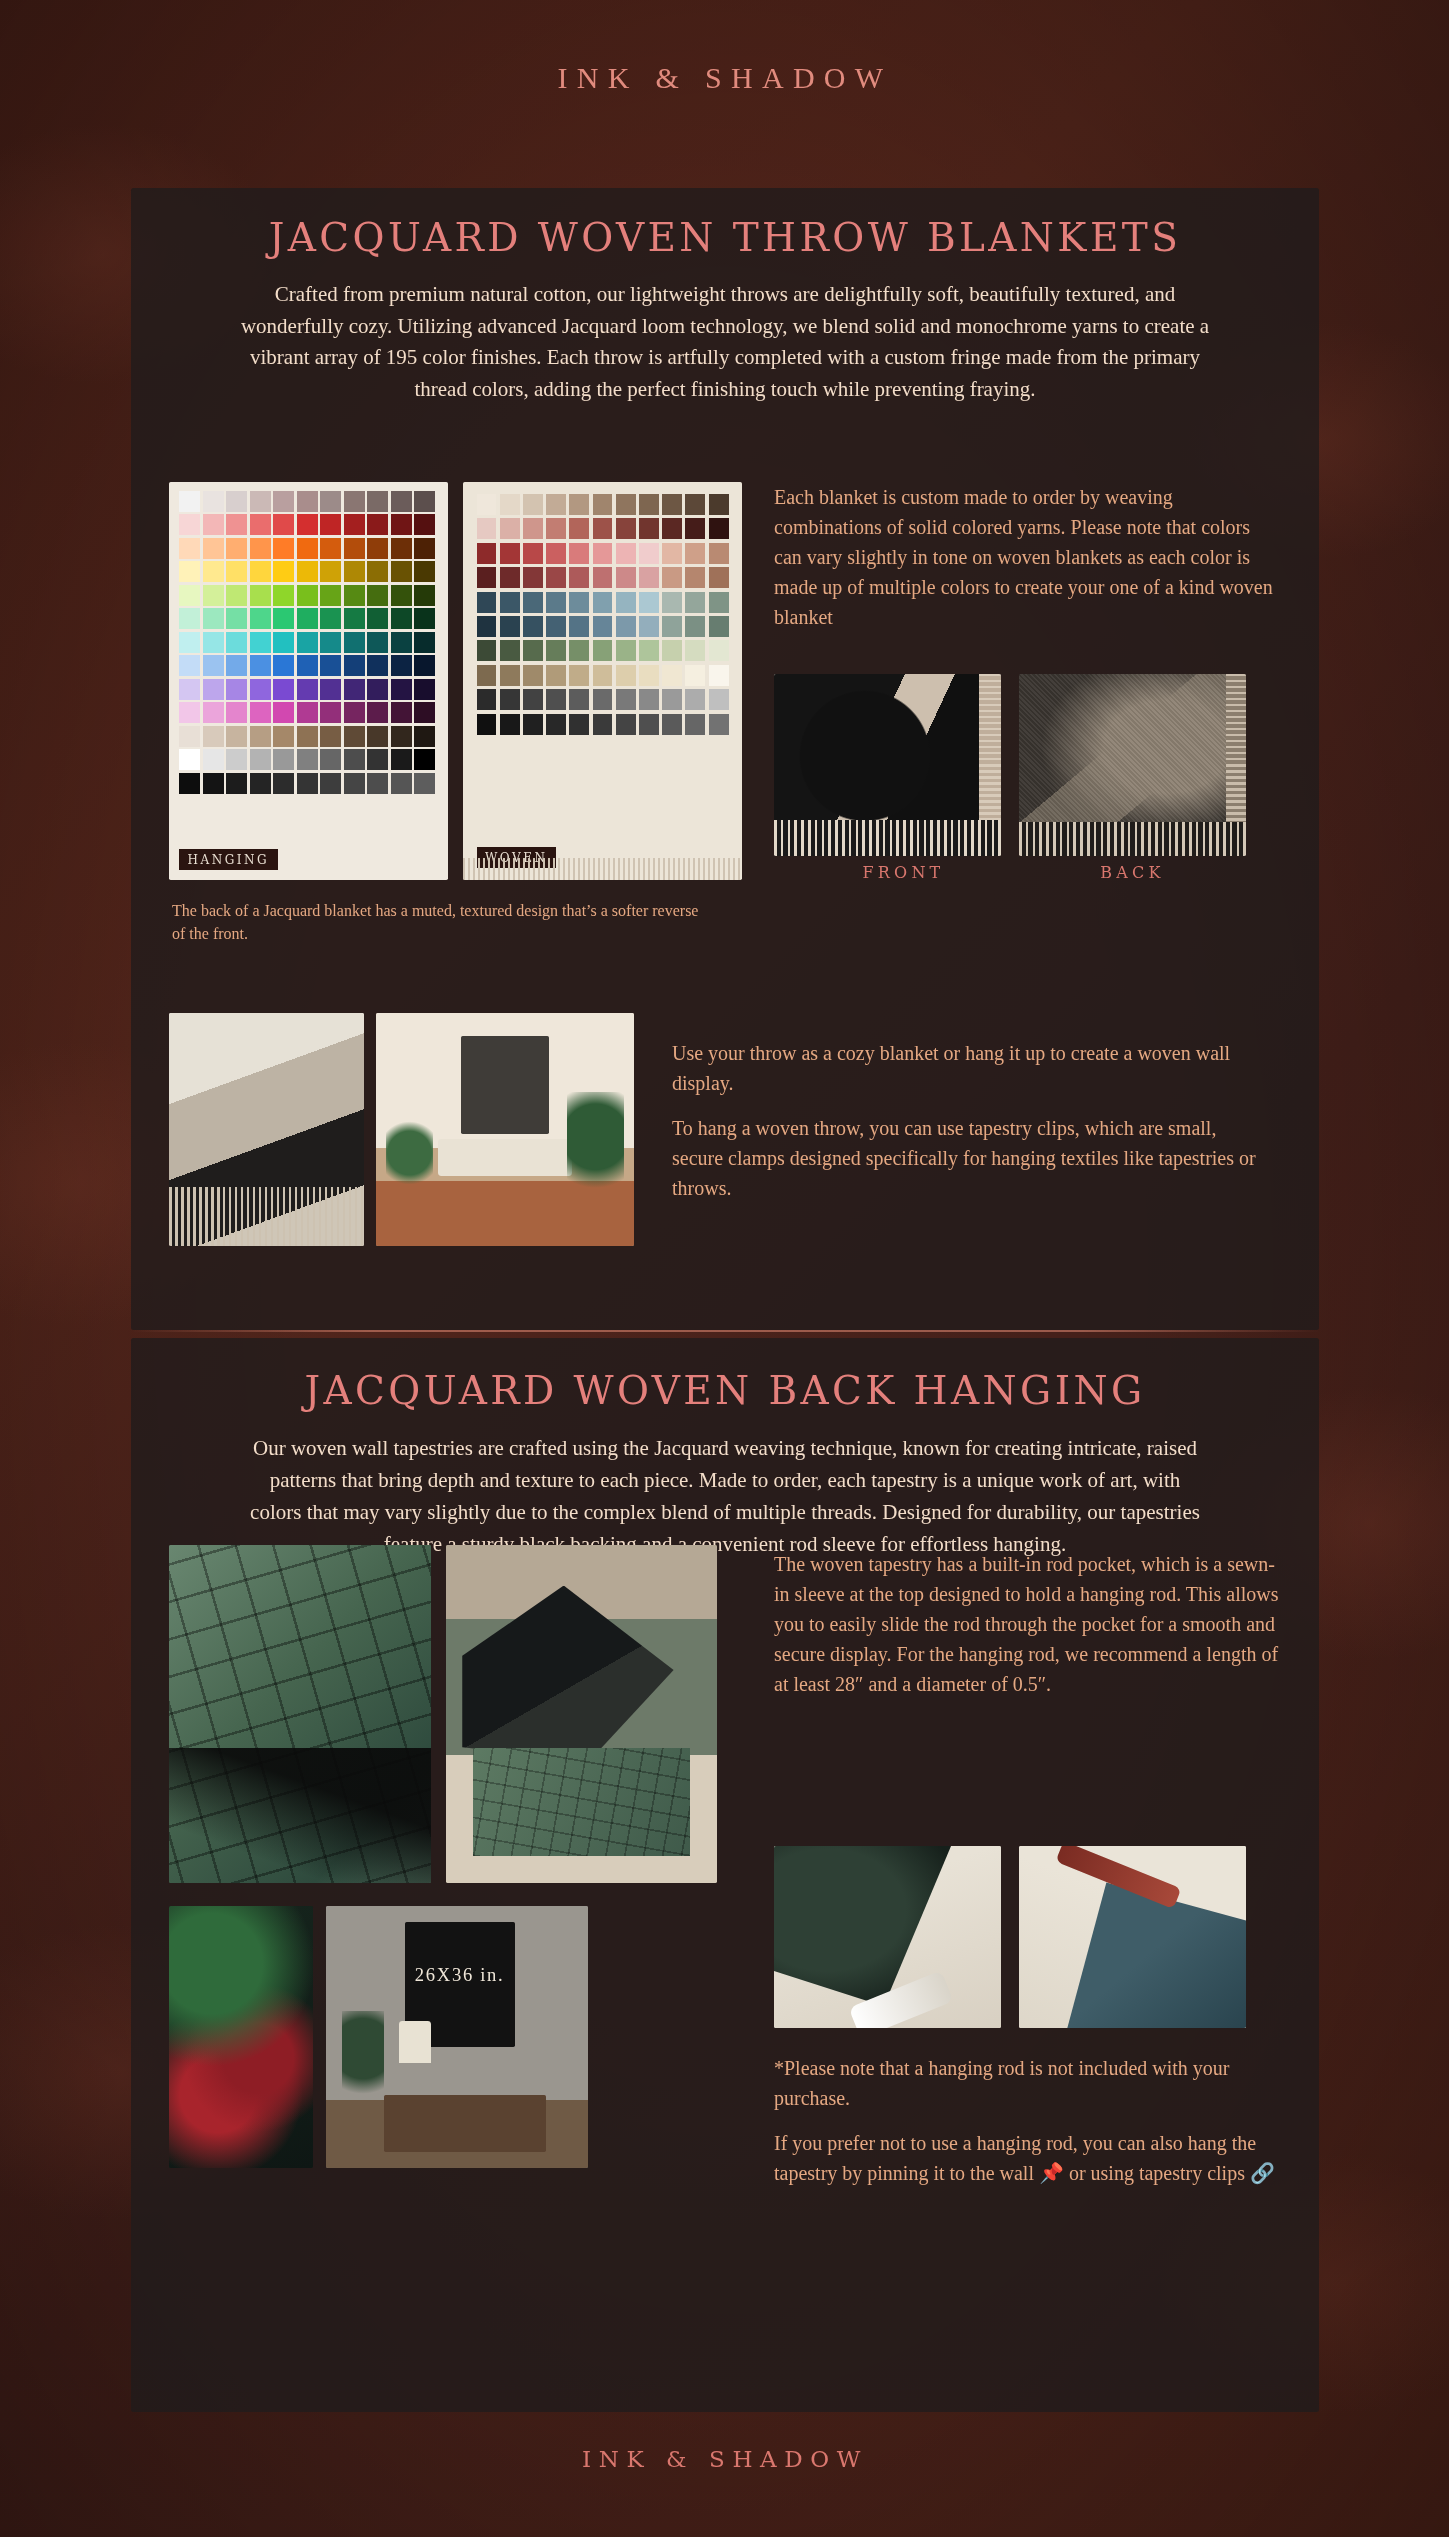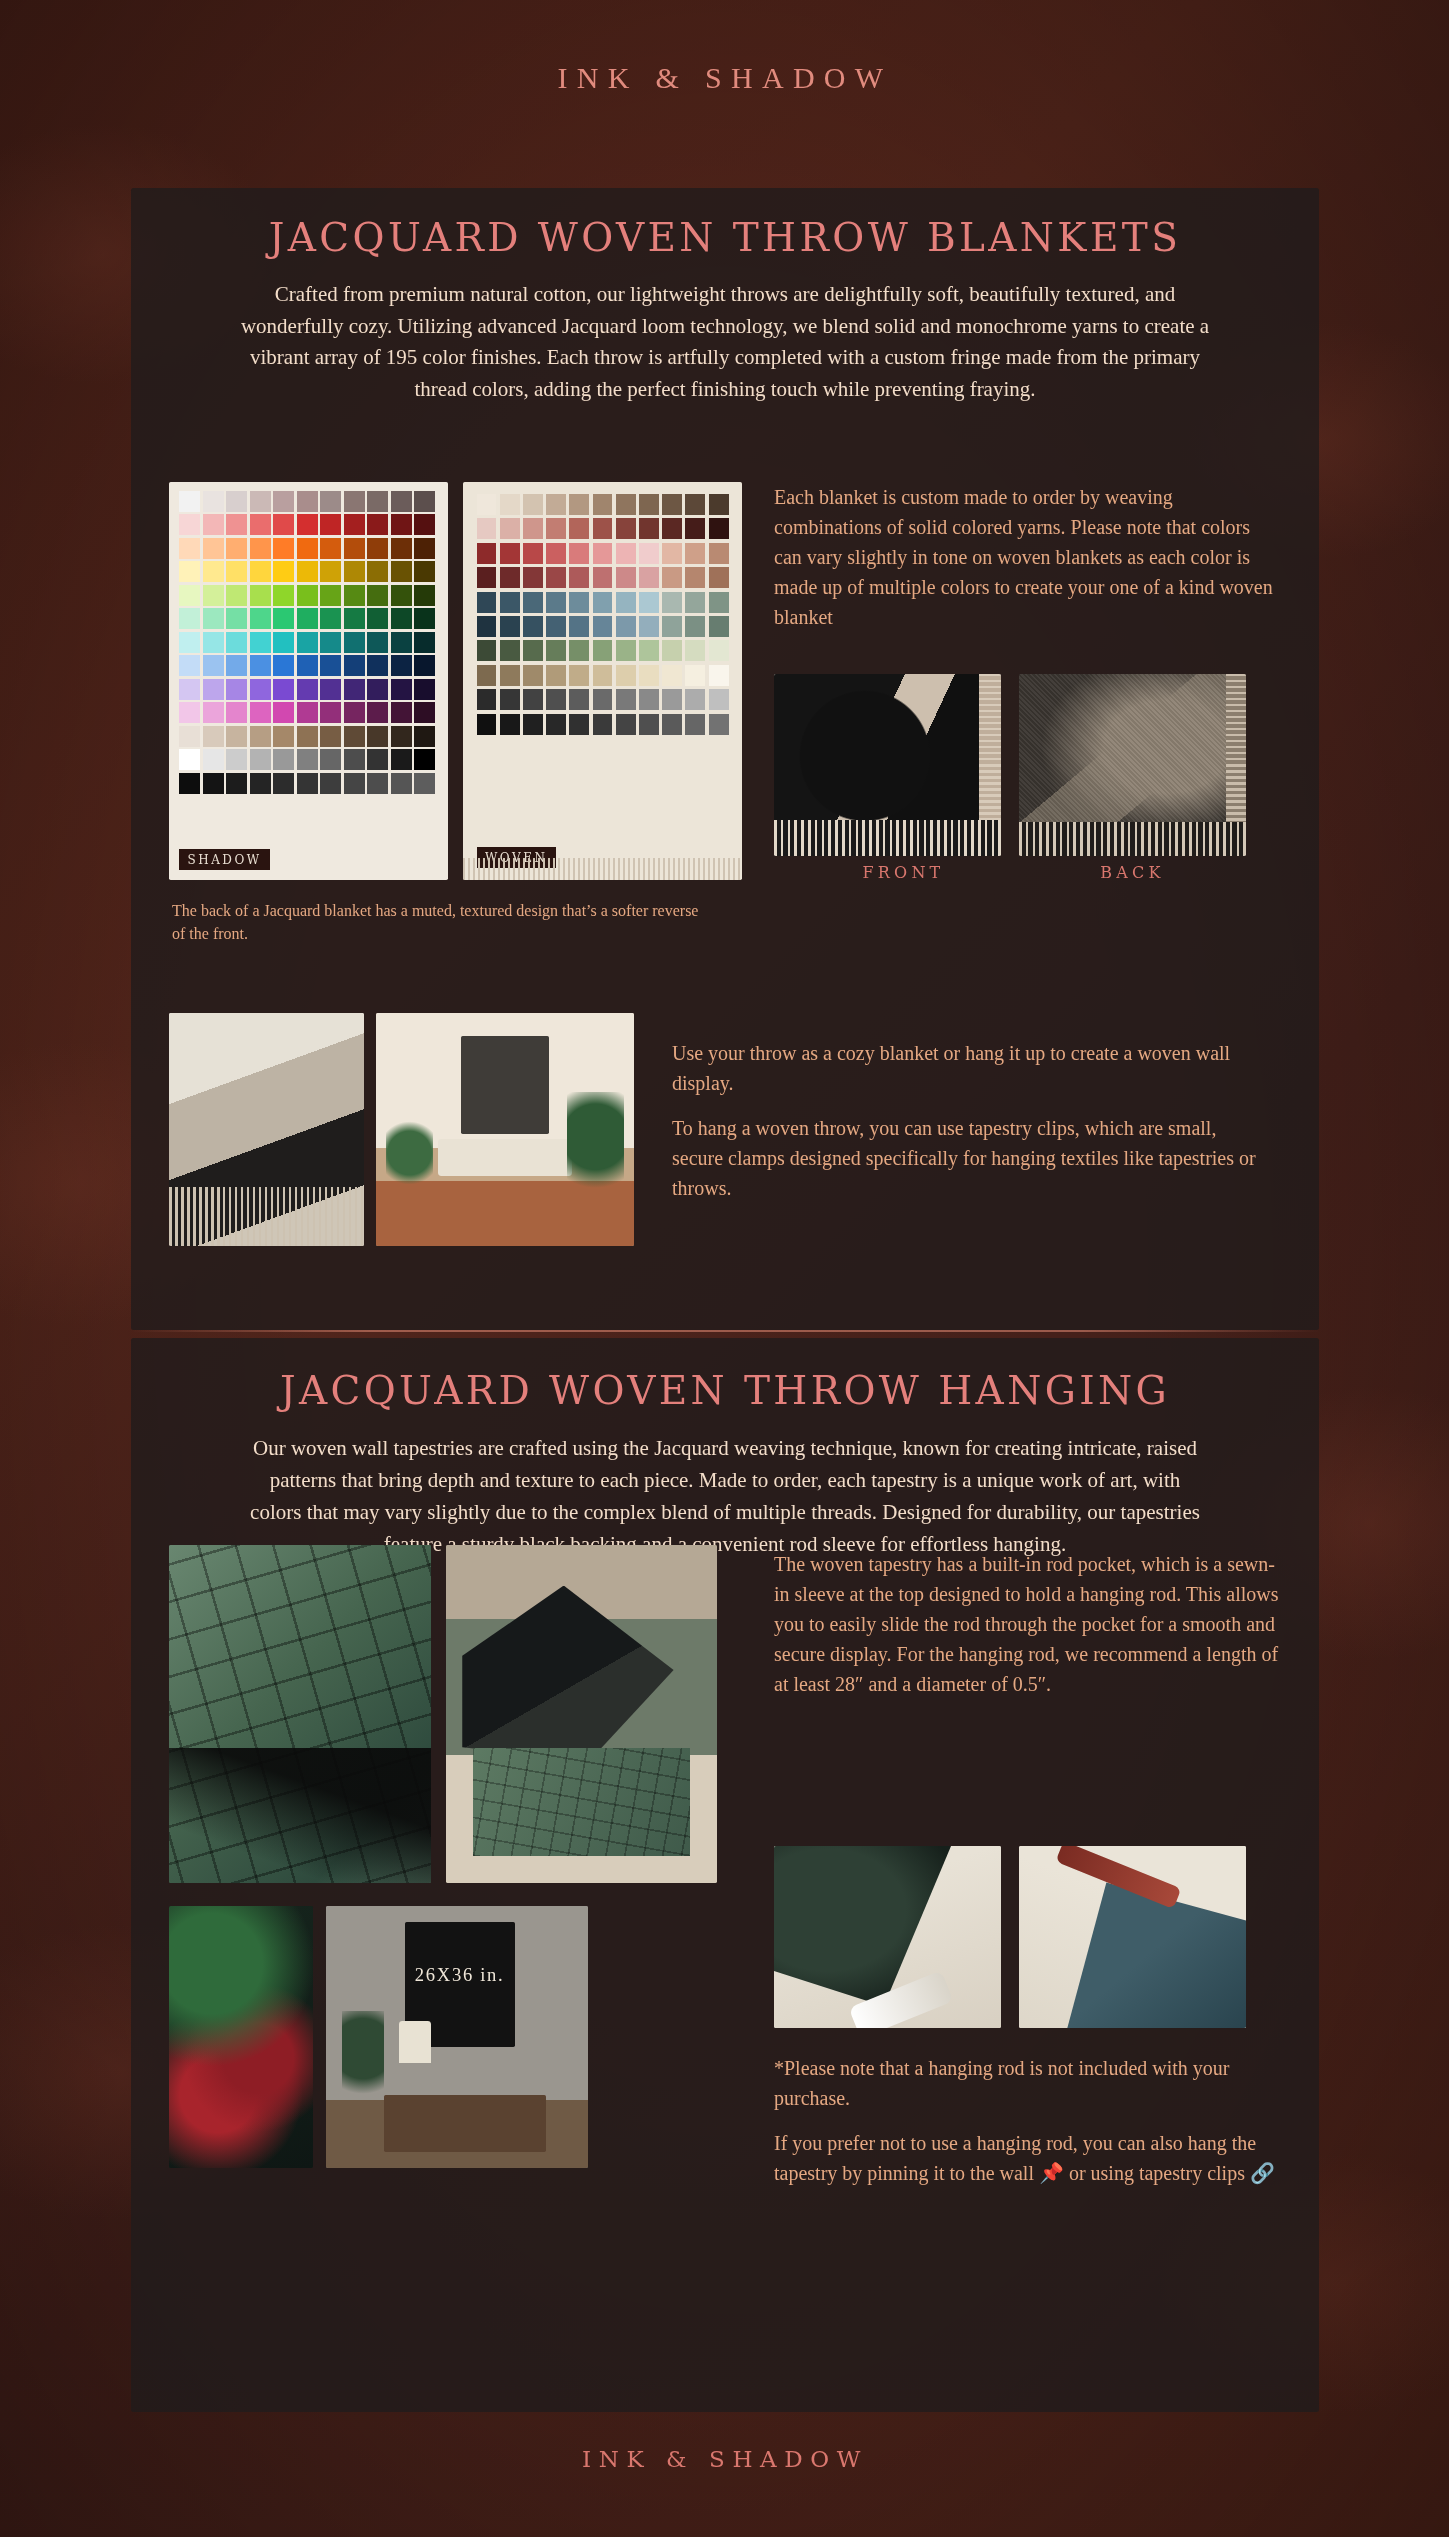--- a/index.html
+++ b/index.html
@@ -321,21 +321,21 @@
             <div style="width: 21px; height: 21px; background: rgb(44, 44, 44);"></div>
             <div style="width: 21px; height: 21px; background: rgb(52, 52, 52);"></div>
             <div style="width: 21px; height: 21px; background: rgb(61, 61, 61);"></div>
             <div style="width: 21px; height: 21px; background: rgb(69, 69, 69);"></div>
             <div style="width: 21px; height: 21px; background: rgb(77, 77, 77);"></div>
             <div style="width: 21px; height: 21px; background: rgb(85, 85, 85);"></div>
             <div style="width: 21px; height: 21px; background: rgb(93, 93, 93);"></div>
           </div>
         </div>
       <div style="position:absolute; left:10px; bottom:10px;">
-        <span class="tag">SHADOW</span>
+        <span class="tag">HANGING</span>
       </div>
     </div>
 
     <div class="photo" style="left:332px; top:294px; width:279px; height:398px; background:#ece5d8;">
       <div id="woven-grid" style="padding:12px 13.5px 3.4px;">
           <div style="display: flex; gap: 3.4px; margin-bottom: 3.4px;">
             <div style="width: 21px; height: 21px; background: rgb(239, 231, 219);"></div>
             <div style="width: 21px; height: 21px; background: rgb(228, 216, 200);"></div>
             <div style="width: 21px; height: 21px; background: rgb(211, 195, 176);"></div>
             <div style="width: 21px; height: 21px; background: rgb(194, 171, 150);"></div>
@@ -519,21 +519,21 @@
     <div class="body-copy" style="position:absolute; left:541px; top:850px; width:584px;">
       <p>Use your throw as a cozy blanket or hang it up to create a woven wall display.</p>
       <p> To hang a woven throw, you can use tapestry clips, which are small, secure clamps designed specifically for hanging textiles like tapestries or throws.</p>
     </div>
   </div>
 
   <div class="divider-line" style="top:1330px;"></div>
 
   <div class="panel" id="panel-wall">
 
-    <div class="section-title">JACQUARD WOVEN THROW HANGING</div>
+    <div class="section-title">JACQUARD WOVEN BACK HANGING</div>
     <div class="intro">Our woven wall tapestries are crafted using the Jacquard weaving technique, known for creating intricate, raised patterns that bring depth and texture to each piece. Made to order, each tapestry is a unique work of art, with colors that may vary slightly due to the complex blend of multiple threads. Designed for durability, our tapestries feature a sturdy  black backing and a convenient rod sleeve for effortless hanging.</div>
 
     <div class="photo" style="left:38px; top:207px; width:262px; height:338px; background:#4d6b57;">
       <div style="position:absolute; inset:0; transform:rotate(-16deg) scale(1.5);
            background:
              repeating-linear-gradient(0deg, rgba(0,0,0,0.35) 0 1.7px, rgba(0,0,0,0) 1.7px 24px),
              repeating-linear-gradient(90deg, rgba(0,0,0,0.35) 0 1.7px, rgba(0,0,0,0) 1.7px 24px),
              linear-gradient(150deg,#7e9b84 0%, #46654f 45%, #2e4a3d 70%, #6f8f7a 100%);"></div>
       <div style="position:absolute; left:0; bottom:0; width:100%; height:40%;
            background: linear-gradient(200deg, rgba(10,10,10,0.92) 35%, rgba(10,10,10,0) 75%);"></div>

